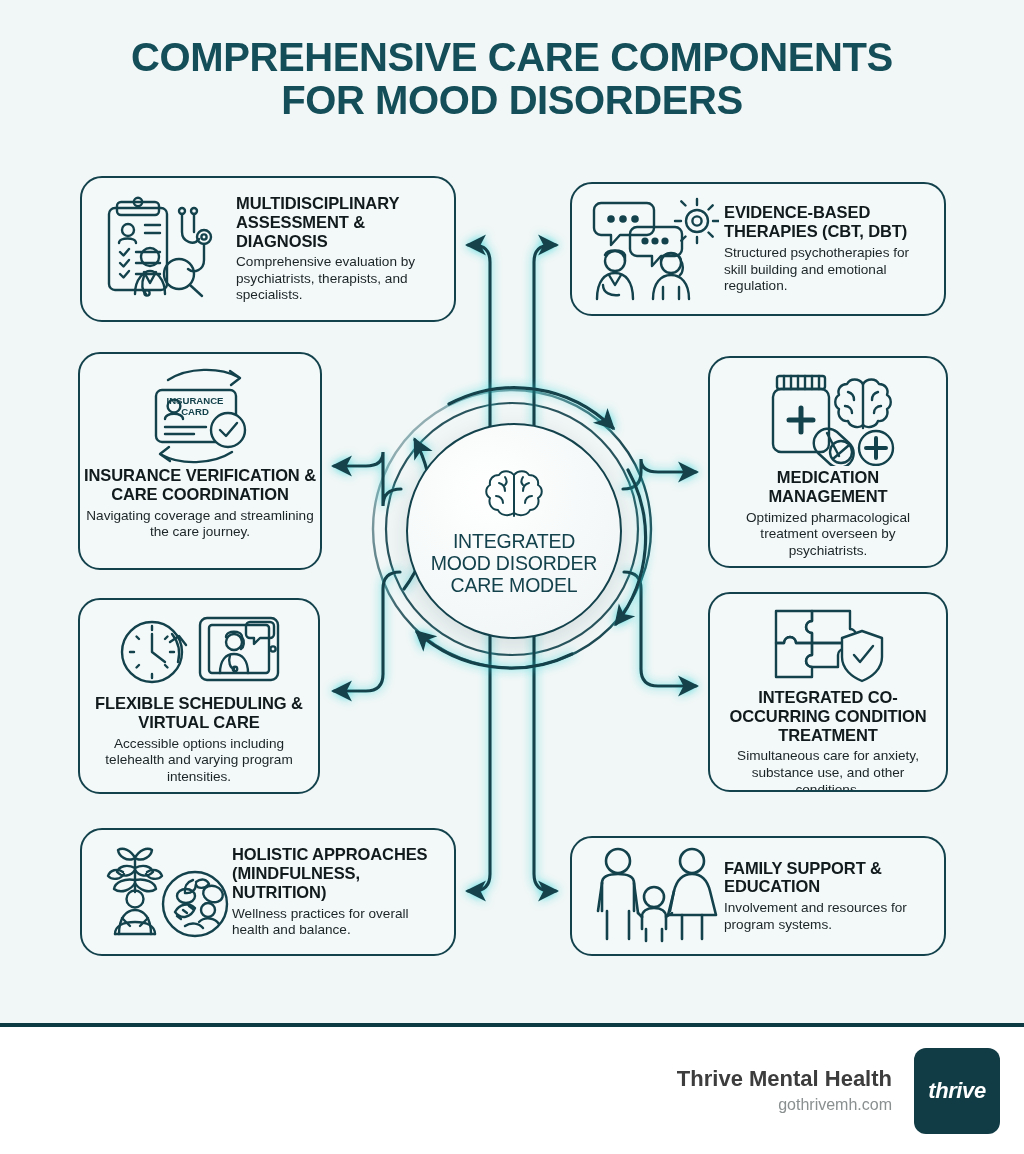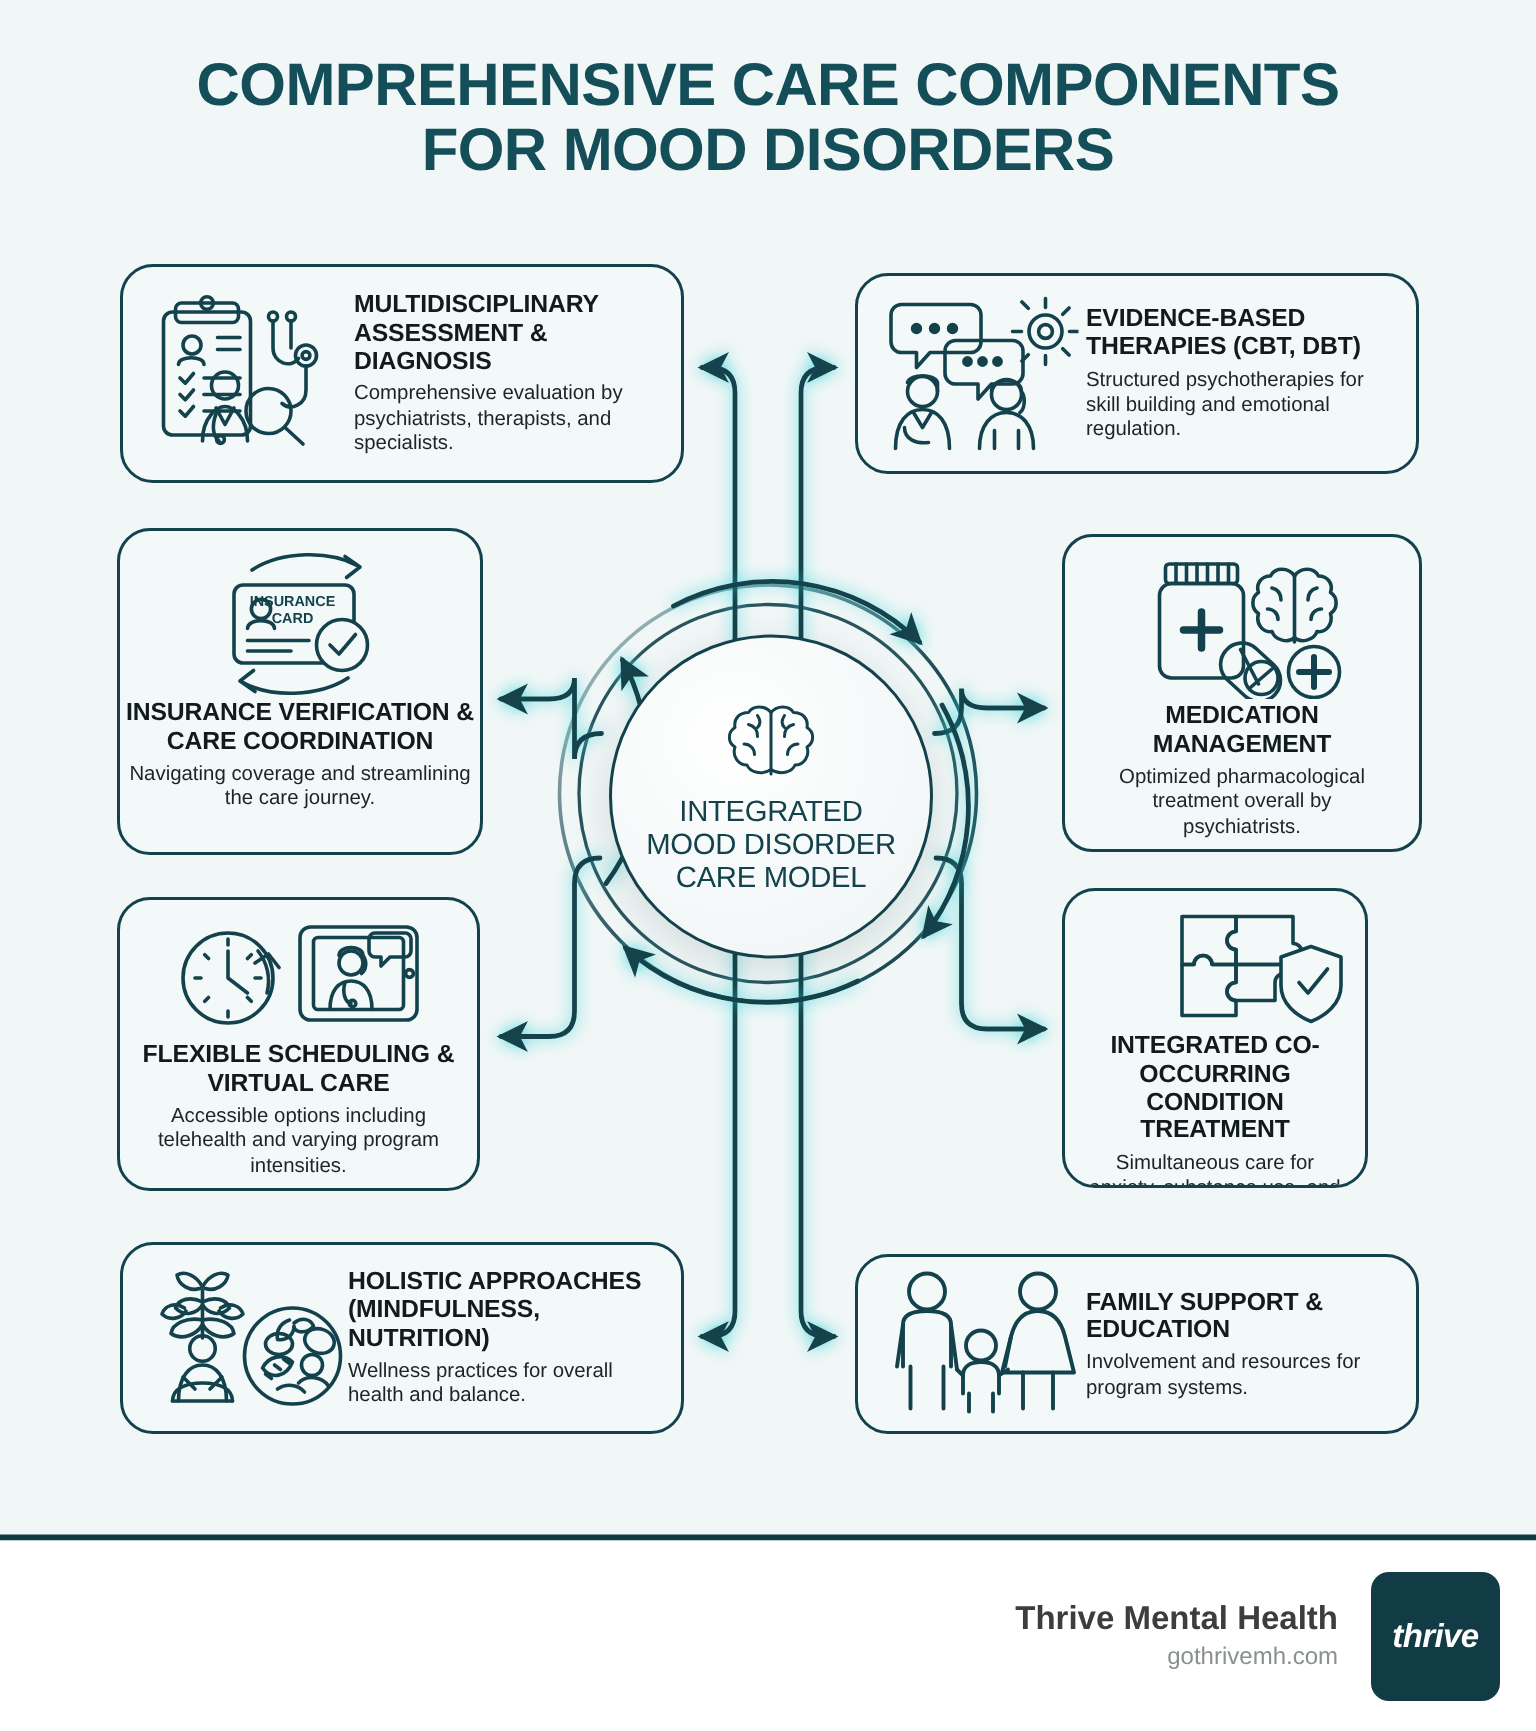--- a/index.html
+++ b/index.html
@@ -83,27 +83,27 @@
   #card-assessment{left:80px;top:176px;width:376px;height:146px;padding:0 14px 0 10px;}
   #card-assessment .card-icon{width:140px;}
   #card-assessment .card-text{padding-left:4px;}
 
   #card-therapies{left:570px;top:182px;width:376px;height:134px;padding:0 12px 0 12px;}
   #card-therapies .card-icon{width:140px;}
 
   #card-insurance{left:78px;top:352px;width:244px;height:218px;padding:14px 4px 10px;}
   #card-insurance .card-icon{height:96px;}
 
-  #card-medication{left:708px;top:356px;width:240px;height:212px;padding:14px 28px 10px;border-radius:20px;}
+  #card-medication{left:708px;top:356px;width:240px;height:212px;padding:14px 28px 10px;}
   #card-medication .card-icon{height:94px;}
 
   #card-scheduling{left:78px;top:598px;width:242px;height:196px;padding:12px 10px 8px;}
   #card-scheduling .card-icon{height:80px;}
 
-  #card-cooccurring{left:708px;top:592px;width:204px;height:200px;padding:12px 10px 8px;align-items:flex-end;}
+  #card-cooccurring{left:708px;top:592px;width:240px;height:200px;padding:12px 10px 8px;}
   #card-cooccurring .card-icon{height:80px;}
 
   #card-holistic{left:80px;top:828px;width:376px;height:128px;padding:0 12px 0 10px;}
   #card-holistic .card-icon{width:140px;}
 
   #card-family{left:570px;top:836px;width:376px;height:120px;padding:0 12px 0 12px;}
   #card-family .card-icon{width:140px;}
 
   .card.stacked .card-title{margin-top:2px;}
 
@@ -372,21 +372,21 @@
         <path d="M68 61 L80 84"></path>
         <circle cx="82" cy="80" r="11"></circle>
         <path d="M75 86 L89 74"></path>
 
         <circle cx="117" cy="76" r="17"></circle>
         <path d="M117 66 V86 M107 76 H127" stroke-width="4"></path>
       </svg>
     </div>
     <div class="card-text">
       <div class="card-title">Medication Management</div>
-      <div class="card-desc">Optimized pharmacological treatment overall by psychiatrists.</div>
+      <div class="card-desc">Optimized pharmacological treatment overseen by psychiatrists.</div>
     </div>
   </div>
 
   <div class="card stacked" id="card-scheduling">
     <div class="card-icon">
       <svg width="170" height="80" viewBox="0 0 170 80" fill="none" stroke="#13424c" stroke-width="2.4" stroke-linecap="round" stroke-linejoin="round">
 
         <circle cx="38" cy="40" r="30"></circle>
         <path d="M38 22 V40 L51 50"></path>
         <path d="M38 14 V18 M38 62 V66 M16 40 H20 M56 40 H60

